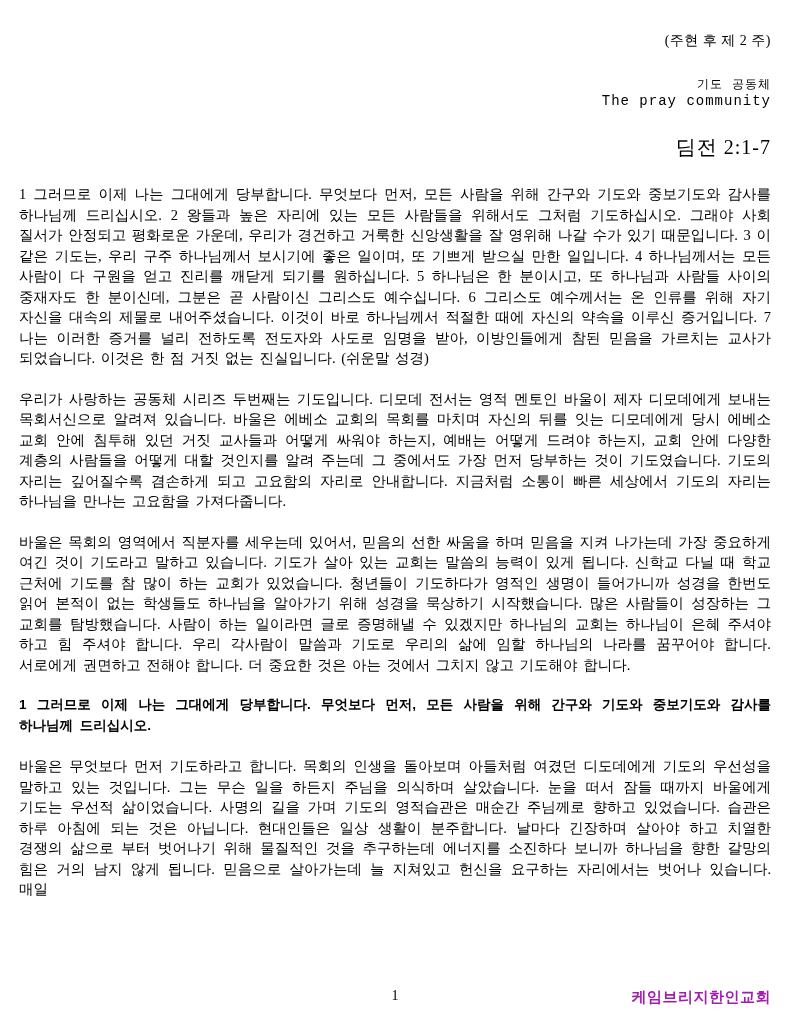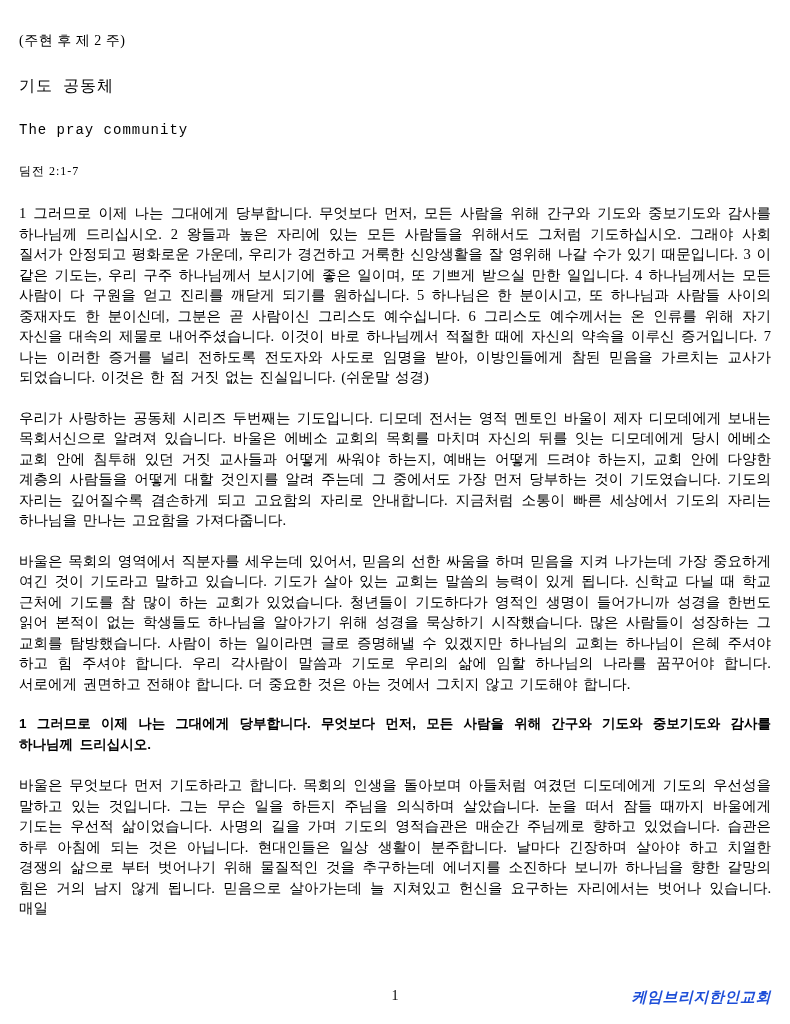--- a/index.html
+++ b/index.html
@@ -8,46 +8,45 @@
     position: relative;
     width: 790px;
     height: 1024px;
     margin: 0 auto;
     background: #ffffff;
     color: #000000;
     font-family: "Liberation Serif", "DejaVu Serif", serif;
     padding: 26px 19px 0 19px;
     overflow: hidden;
   }
-  .doc-header { text-align: left; }
+  .doc-header { text-align: right; }
   .week-label {
     font-size: 14px;
     letter-spacing: 0.5px;
     margin-top: 6px;
   }
   .series-title {
     font-size: 19px;
     margin-top: 23px;
     letter-spacing: 1.5px;
     word-spacing: 5px;
   }
   .subtitle {
-    font-size: 16px;
+    font-size: 12px;
     margin-top: 26px;
     letter-spacing: 1px;
     word-spacing: 5px;
   }
   .subtitle-en {
     font-family: "Liberation Mono", "DejaVu Sans Mono", monospace;
     font-size: 14px;
-    margin-top: 25px;
     letter-spacing: 1px;
   }
   .scripture-ref {
-    font-size: 12px;
+    font-size: 20px;
     margin-top: 25px;
     letter-spacing: 1px;
   }
   .doc-body { margin-top: 23px; }
   .doc-body p {
     font-size: 14.5px;
     line-height: 20.5px;
     text-align: justify;
     word-break: keep-all;
     word-spacing: 2px;
@@ -98,16 +97,16 @@
   <div class="doc-body">
     <p>1 그러므로 이제 나는 그대에게 당부합니다. 무엇보다 먼저, 모든 사람을 위해 간구와 기도와 중보기도와 감사를 하나님께 드리십시오. 2 왕들과 높은 자리에 있는 모든 사람들을 위해서도 그처럼 기도하십시오. 그래야 사회 질서가 안정되고 평화로운 가운데, 우리가 경건하고 거룩한 신앙생활을 잘 영위해 나갈 수가 있기 때문입니다. 3 이 같은 기도는, 우리 구주 하나님께서 보시기에 좋은 일이며, 또 기쁘게 받으실 만한 일입니다. 4 하나님께서는 모든 사람이 다 구원을 얻고 진리를 깨닫게 되기를 원하십니다. 5 하나님은 한 분이시고, 또 하나님과 사람들 사이의 중재자도 한 분이신데, 그분은 곧 사람이신 그리스도 예수십니다. 6 그리스도 예수께서는 온 인류를 위해 자기 자신을 대속의 제물로 내어주셨습니다. 이것이 바로 하나님께서 적절한 때에 자신의 약속을 이루신 증거입니다. 7 나는 이러한 증거를 널리 전하도록 전도자와 사도로 임명을 받아, 이방인들에게 참된 믿음을 가르치는 교사가 되었습니다. 이것은 한 점 거짓 없는 진실입니다. (쉬운말 성경)</p>
     <p>우리가 사랑하는 공동체 시리즈 두번째는 기도입니다. 디모데 전서는 영적 멘토인 바울이 제자 디모데에게 보내는 목회서신으로 알려져 있습니다. 바울은 에베소 교회의 목회를 마치며 자신의 뒤를 잇는 디모데에게 당시 에베소 교회 안에 침투해 있던 거짓 교사들과 어떻게 싸워야 하는지, 예배는 어떻게 드려야 하는지, 교회 안에 다양한 계층의 사람들을 어떻게 대할 것인지를 알려 주는데 그 중에서도 가장 먼저 당부하는 것이 기도였습니다. 기도의 자리는 깊어질수록 겸손하게 되고 고요함의 자리로 안내합니다. 지금처럼 소통이 빠른 세상에서 기도의 자리는 하나님을 만나는 고요함을 가져다줍니다.</p>
     <p>바울은 목회의 영역에서 직분자를 세우는데 있어서, 믿음의 선한 싸움을 하며 믿음을 지켜 나가는데 가장 중요하게 여긴 것이 기도라고 말하고 있습니다. 기도가 살아 있는 교회는 말씀의 능력이 있게 됩니다. 신학교 다닐 때 학교 근처에 기도를 참 많이 하는 교회가 있었습니다. 청년들이 기도하다가 영적인 생명이 들어가니까 성경을 한번도 읽어 본적이 없는 학생들도 하나님을 알아가기 위해 성경을 묵상하기 시작했습니다. 많은 사람들이 성장하는 그 교회를 탐방했습니다. 사람이 하는 일이라면 글로 증명해낼 수 있겠지만 하나님의 교회는 하나님이 은혜 주셔야 하고 힘 주셔야 합니다. 우리 각사람이 말씀과 기도로 우리의 삶에 임할 하나님의 나라를 꿈꾸어야 합니다. 서로에게 권면하고 전해야 합니다. 더 중요한 것은 아는 것에서 그치지 않고 기도해야 합니다.</p>
     <p class="emphasis">1 그러므로 이제 나는 그대에게 당부합니다. 무엇보다 먼저, 모든 사람을 위해 간구와 기도와 중보기도와 감사를 하나님께 드리십시오.</p>
     <p>바울은 무엇보다 먼저 기도하라고 합니다. 목회의 인생을 돌아보며 아들처럼 여겼던 디도데에게 기도의 우선성을 말하고 있는 것입니다. 그는 무슨 일을 하든지 주님을 의식하며 살았습니다. 눈을 떠서 잠들 때까지 바울에게 기도는 우선적 삶이었습니다. 사명의 길을 가며 기도의 영적습관은 매순간 주님께로 향하고 있었습니다. 습관은 하루 아침에 되는 것은 아닙니다. 현대인들은 일상 생활이 분주합니다. 날마다 긴장하며 살아야 하고 치열한 경쟁의 삶으로 부터 벗어나기 위해 물질적인 것을 추구하는데 에너지를 소진하다 보니까 하나님을 향한 갈망의 힘은 거의 남지 않게 됩니다. 믿음으로 살아가는데 늘 지쳐있고 헌신을 요구하는 자리에서는 벗어나 있습니다. 매일</p>
   </div>
 
   <div class="doc-footer">
     <div class="page-number">1</div>
-    <div class="church-name" style="color: #1d4ed8; font-style: italic;">케임브리지한인교회</div>
+    <div class="church-name" style="color: #a21caf;">케임브리지한인교회</div>
   </div>
 
 </div>
 
 </body></html>

